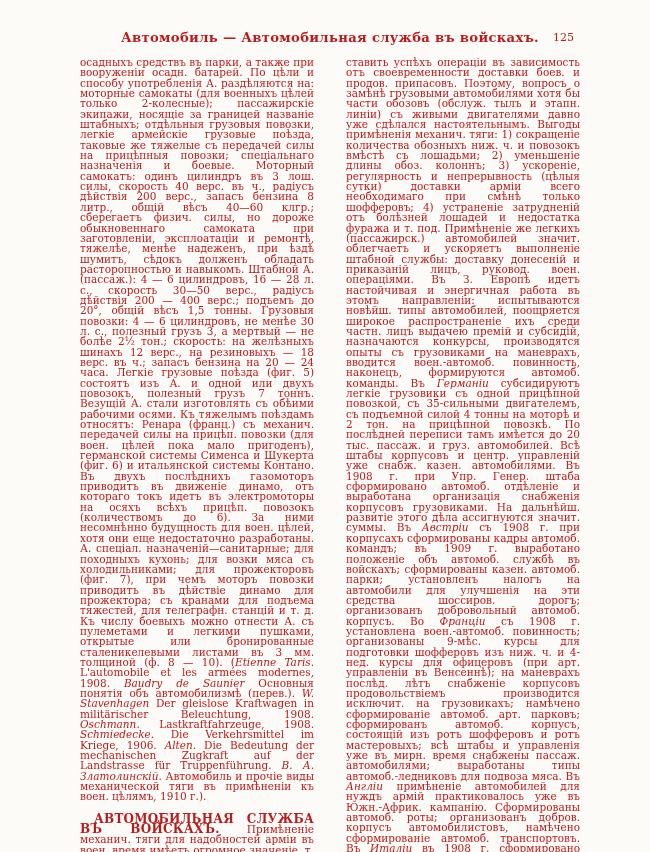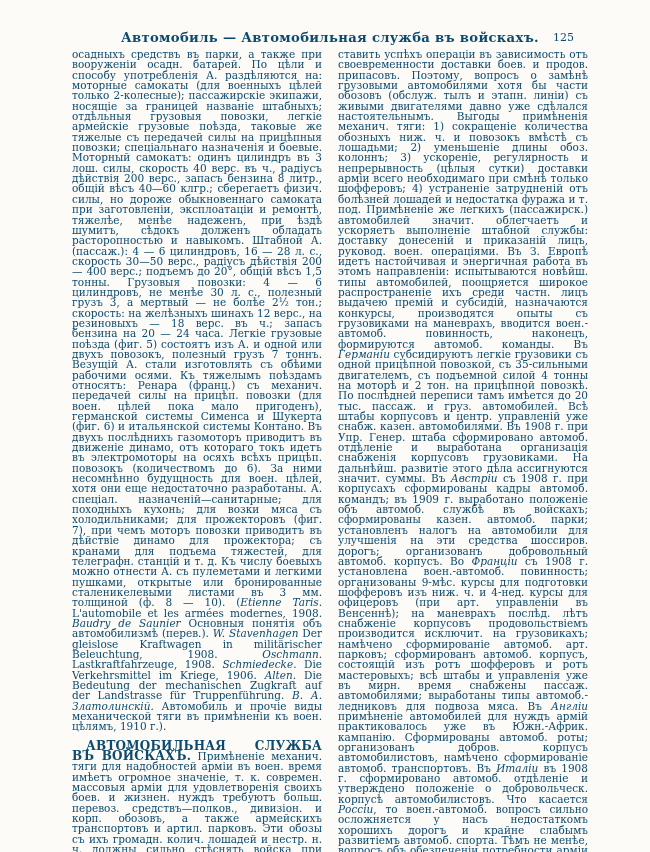--- a/index.html
+++ b/index.html
@@ -9,21 +9,21 @@
     height: 852px;
     overflow: hidden;
     background: #fbfaf6;
   }
   .page {
     position: relative;
     width: 650px;
     height: 852px;
     background: #fcfbf8;
     font-family: "DejaVu Serif", "Liberation Serif", serif;
-    color: #0c4a6e;
+    color: #b91c1c;
   }
   .running-head {
     position: absolute;
     top: 30px;
     left: 68px;
     width: 524px;
     text-align: center;
     font-weight: bold;
     font-size: 13.2px;
     letter-spacing: 0.3px;
@@ -40,21 +40,21 @@
     position: absolute;
     top: 45px;
     width: 258px;
     font-size: 10.5px;
     line-height: 10.35px;
     text-align: justify;
   }
   .column-left  { left: 68px; }
   .column-right { left: 334px; }
   .para {
-    margin: 4px;
+    margin: 12px;
     padding: 0;
     text-align: justify;
   }
   .para.new-article {
     margin-top: 9px;
     text-indent: 14px;
   }
   .it { font-style: italic; }
   .bd {
     font-weight: bold;

